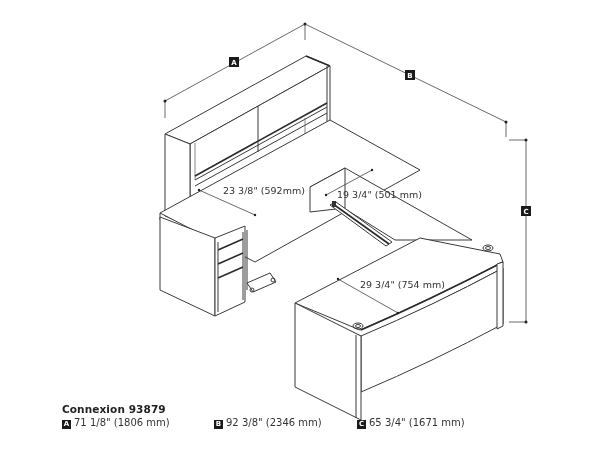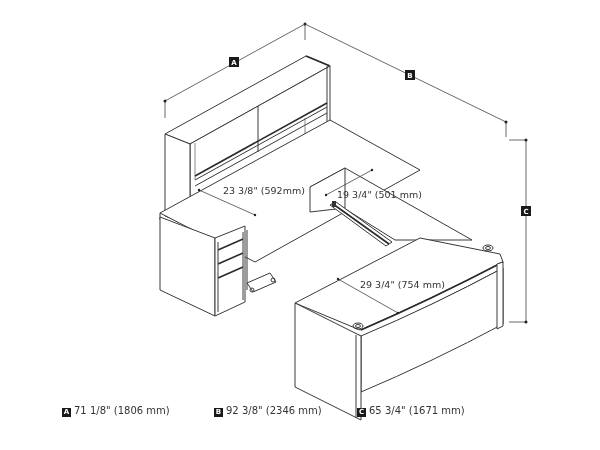--- a/index.html
+++ b/index.html
@@ -142,20 +142,21 @@
   </g>
   <g>
     <line class="dim" x1="338" y1="279" x2="398" y2="313"></line>
     <circle class="dot" cx="338" cy="279" r="1.2"></circle>
     <circle class="dot" cx="398" cy="313" r="1.2"></circle>
     <text class="dimtxt" x="360" y="288">29 3/4" (754 mm)</text>
   </g>
 </svg>
 
 <div id="caption">
+  <div class="cap-title">Connexion 93879</div>
   <div class="cap-row">
     <span class="cap-item" style="left:0px;">
       <span class="cap-badge">A</span><span>71 1/8" (1806 mm)</span>
     </span>
     <span class="cap-item" style="left:152px;">
       <span class="cap-badge">B</span><span>92 3/8" (2346 mm)</span>
     </span>
     <span class="cap-item" style="left:295px;">
       <span class="cap-badge">C</span><span>65 3/4" (1671 mm)</span>
     </span>

